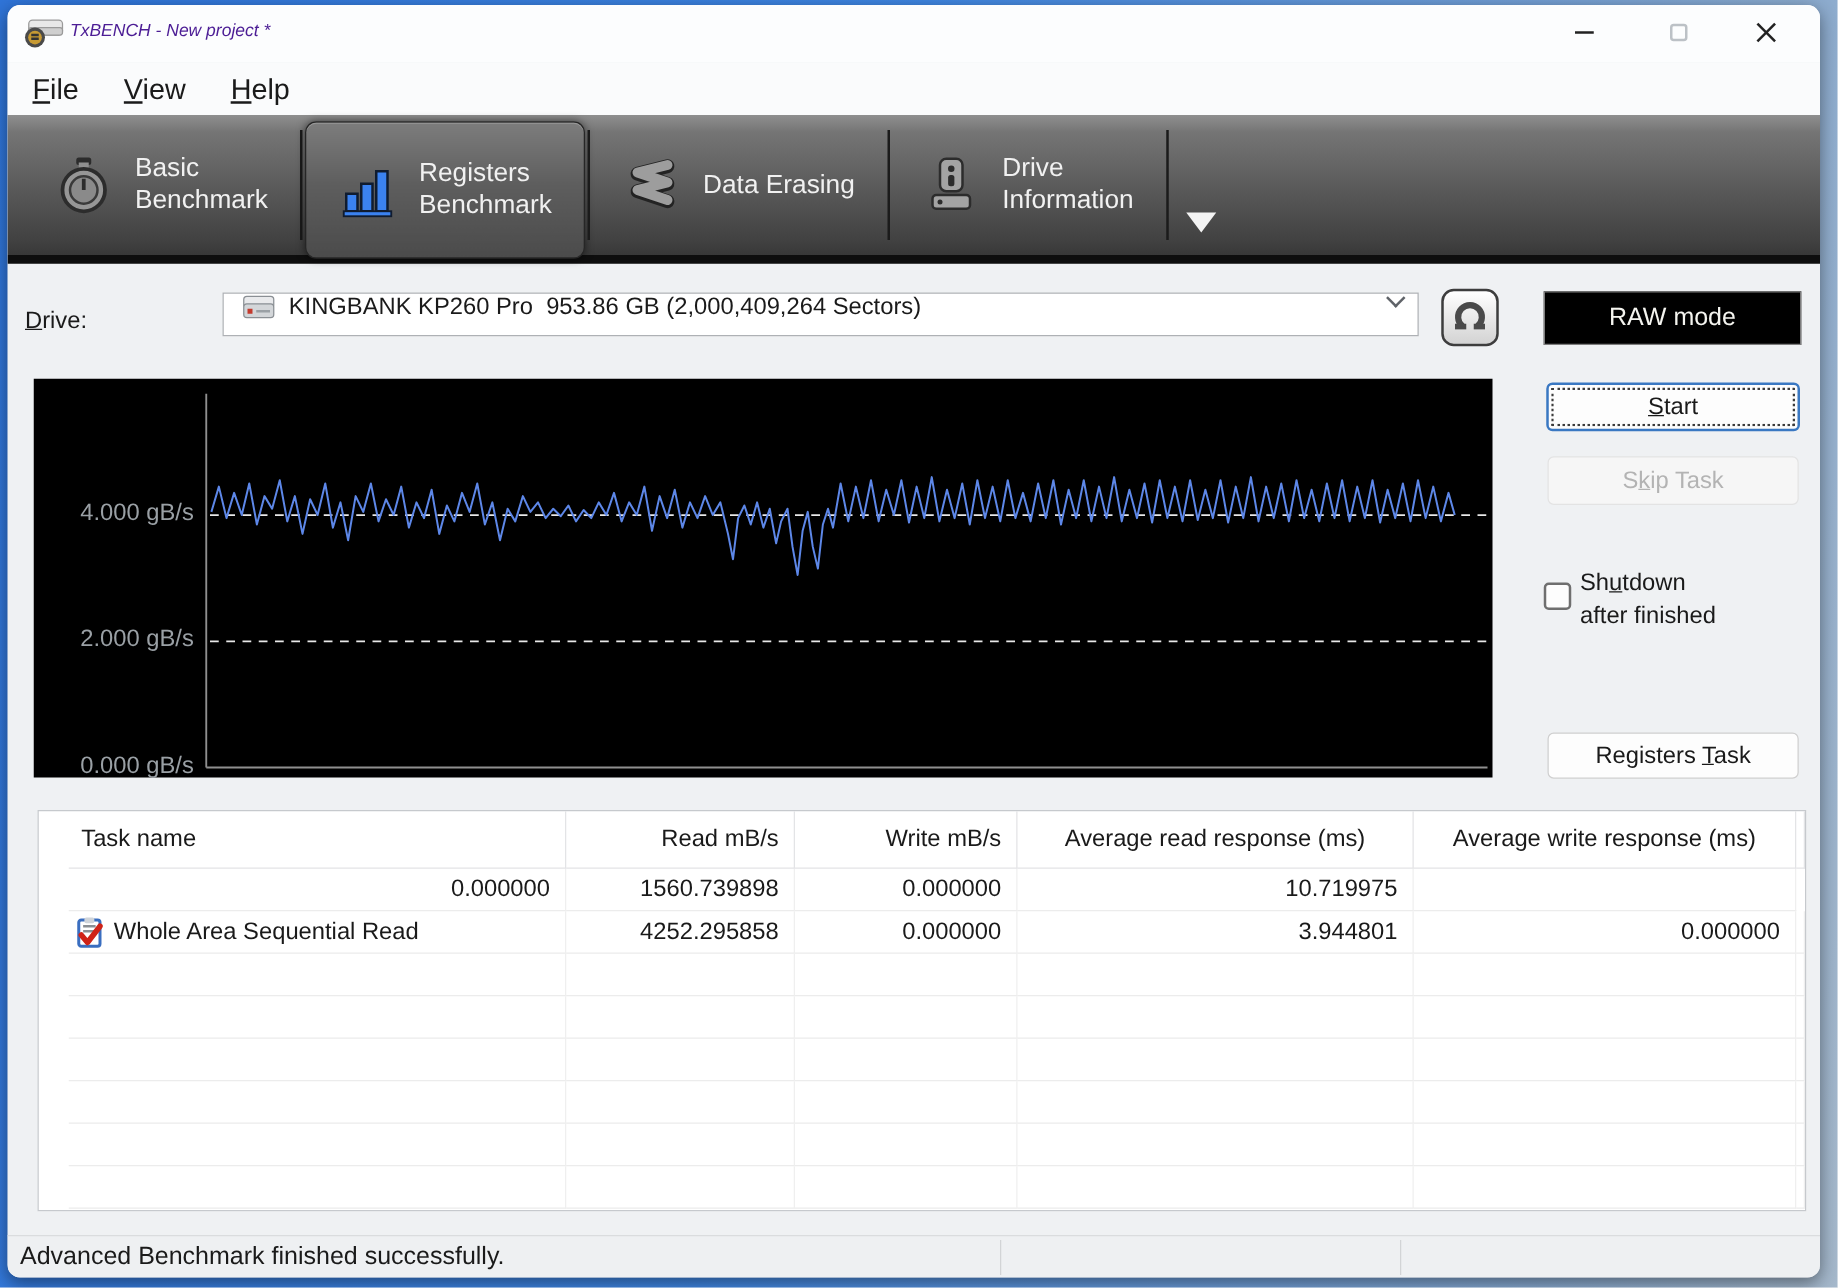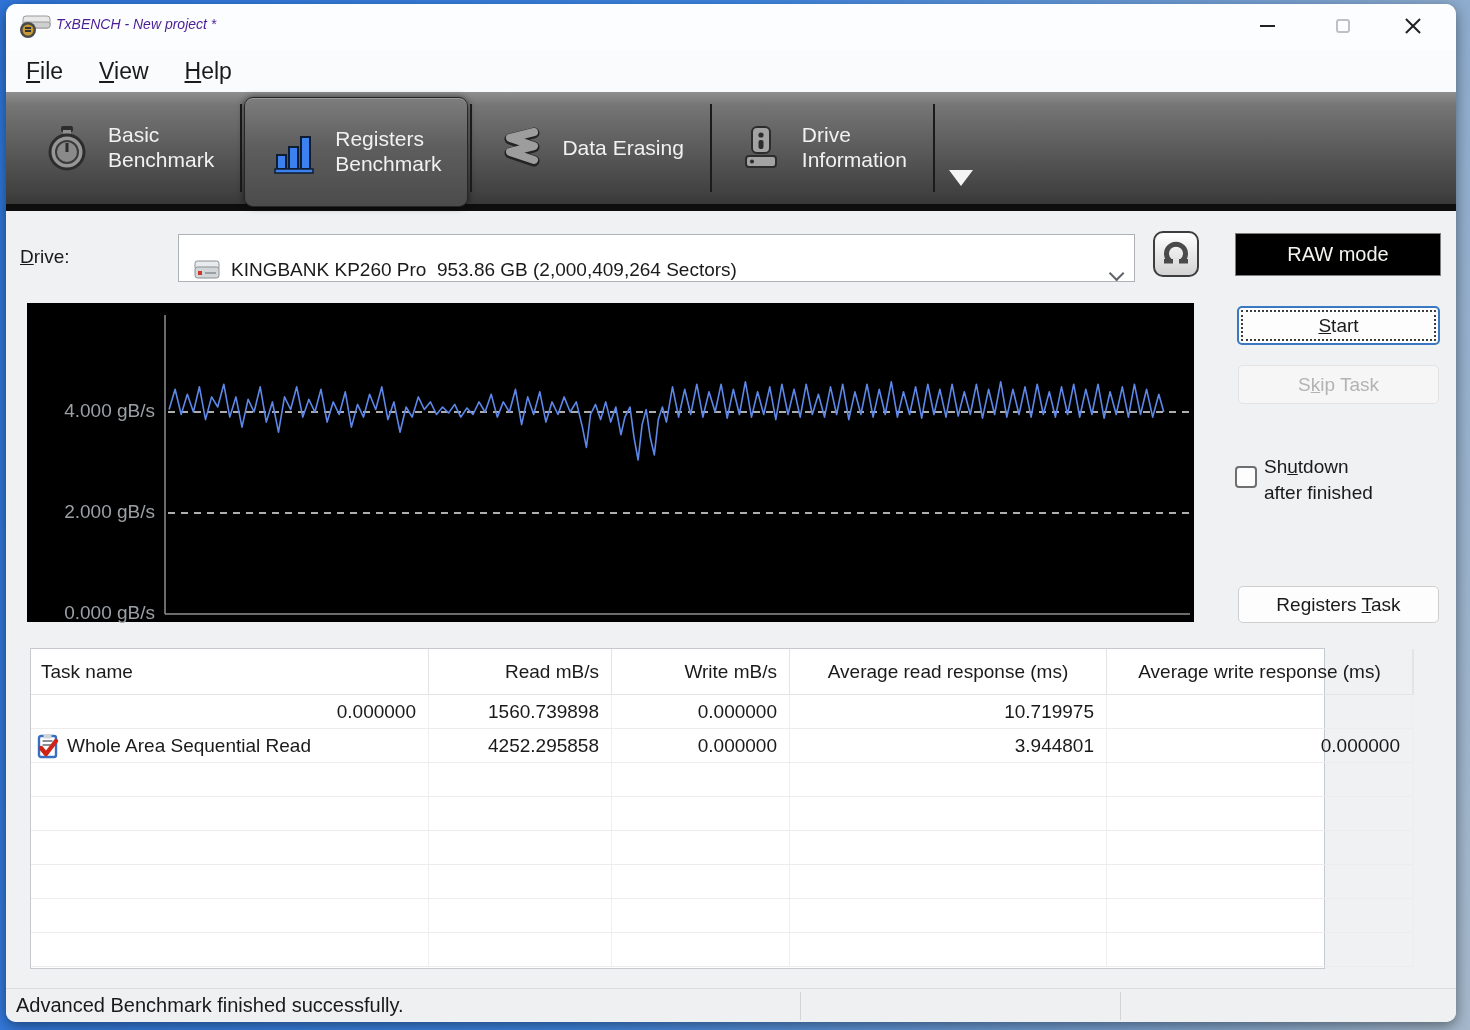--- a/index.html
+++ b/index.html
@@ -44,42 +44,42 @@
     background:linear-gradient(#7d7d7d,#5e5e5e 45%,#4b4b4b 100%);
     border:1px solid #262626; border-radius:9px;
     box-shadow:inset 0 1px 0 rgba(255,255,255,.22), 0 0 7px rgba(0,0,0,.55); }
   .tab-sep { width:2px; background:#1b1b1b; margin:12px 0; }
   .toolbar-caret { width:0; height:0; border-left:12px solid transparent; border-right:12px solid transparent; border-top:16px solid #f4f4f4; margin:78px 0 0 14px; }
 
   
   .content { position:absolute; left:0; top:214px; right:0; bottom:34px; }
 
   .drive-label { position:absolute; left:14px; top:28px; font-size:19px; }
-  .combo { position:absolute; left:172px; top:16px; width:957px; height:48px; background:#fff; border:1px solid #aeb1b5; display:flex; align-items:flex-end; gap:10px; padding:0 14px; font-size:19px; }
+  .combo { position:absolute; left:172px; top:16px; width:957px; height:35px; background:#fff; border:1px solid #aeb1b5; display:flex; align-items:flex-start; gap:10px; padding:0 14px; font-size:19px; }
   .combo-chevron { margin-left:auto; width:11px; height:11px; border-right:2px solid #5f6368; border-bottom:2px solid #5f6368; transform:rotate(45deg) translateY(-3px); }
   .refresh-btn { position:absolute; left:1147px; top:13px; width:46px; height:46px; border:2px solid #3d3d3d; border-radius:10px; background:linear-gradient(#ffffff,#d3d3d3); display:grid; place-items:center; }
   .raw-btn { position:absolute; left:1229px; top:15px; width:206px; height:43px; background:#000; border:1px solid #7d7d7d; color:#f4f4ef; font-size:20px; display:grid; place-items:center; }
 
   .chart { position:absolute; left:21px; top:85px; width:1167px; height:319px; background:#000; }
   .chart svg { position:absolute; left:0; top:0; }
   .axis { stroke:#8f8f8f; stroke-width:1.5; }
   .gridline { stroke:#e8e8e8; stroke-width:1.4; stroke-dasharray:7 6; }
   .wave { fill:none; stroke:#5d87e8; stroke-width:1.6; stroke-linejoin:round; }
   .ytick { position:absolute; left:10px; width:118px; text-align:right; color:#9aa0a5; font-size:19px; }
   .yt0 { top:97px; } .yt1 { top:198px; } .yt2 { top:299px; }
 
   .btn { position:absolute; display:grid; place-items:center; font-size:19px; background:#fdfdfd; border-radius:5px; }
   .start-btn { left:1231px; top:88px; width:203px; height:39px; border:2px solid #3a78c2; outline:2px dotted #3c3c3c; outline-offset:-6px; }
   .skip-btn { left:1232px; top:147px; width:201px; height:39px; background:#f6f6f6; border:1px solid #e3e3e3; color:#b3b3b3; }
   .registers-btn { left:1232px; top:368px; width:201px; height:37px; border:1px solid #cfcfcf; }
   .shutdown-box { position:absolute; left:1229px; top:248px; width:22px; height:22px; border:2px solid #6f6f6f; border-radius:4px; background:#fdfdfd; }
   .shutdown-label { position:absolute; left:1258px; top:236px; font-size:19px; line-height:26px; }
 
   
-  .table { position:absolute; left:24px; top:430px; width:1295px; height:321px; background:#fff; border:1px solid #c6c9cd; }
+  .table { position:absolute; left:24px; top:430px; width:1415px; height:321px; background:#fff; border:1px solid #c6c9cd;padding-left:24px; }
   .trow { display:grid; grid-template-columns:398px 183px 178px 317px 306px 1fr; }
   .thead { height:46px; }
   .thead .th { border-right:1px solid #e3e4e6; border-bottom:1px solid #e3e4e6; display:flex; align-items:center; font-size:19px; }
   .th.left { padding-left:10px; }
   .th.right { justify-content:flex-end; padding-right:12px; }
   .th.center { justify-content:center; }
   .trow.body { height:34px; }
   .td { border-right:1px solid #efefef; border-bottom:1px solid #ececec; display:flex; align-items:center; font-size:19px; overflow:hidden; }
   .td.name { padding-left:6px; gap:7px; }
   .td.num { justify-content:flex-end; padding-right:12px; }

